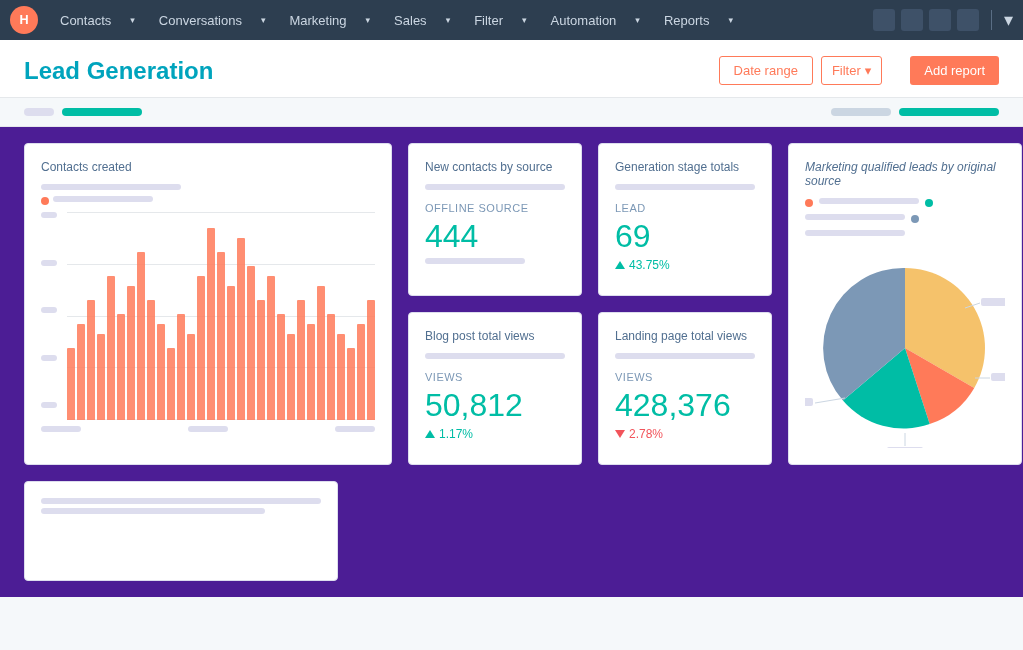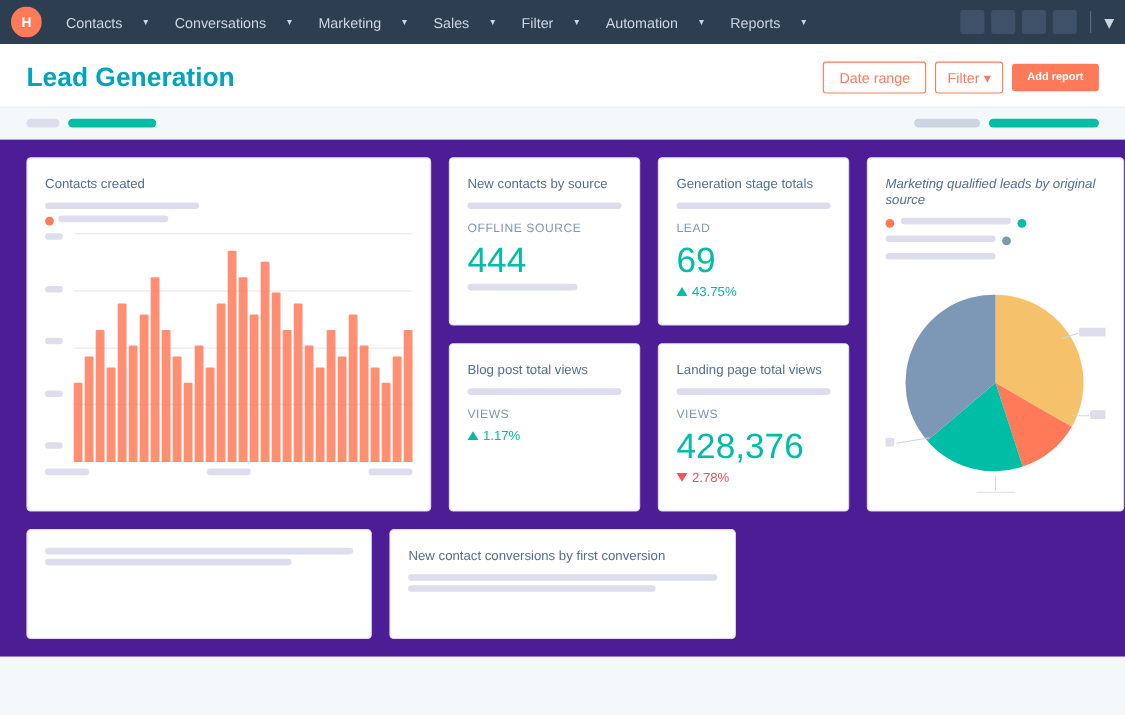--- a/index.html
+++ b/index.html
@@ -14,21 +14,21 @@
     .nav-sq { width: 22px; height: 22px; background: #3e5168; border-radius: 3px; }
     .nav-divider { width: 1px; height: 20px; background: #5a6e85; margin: 0 6px; }
     .nav-dots { color: #cbd6e2; font-size: 18px; cursor: pointer; }
 
     
     .header { background: #fff; padding: 16px 24px 12px; display: flex; align-items: center; justify-content: space-between; border-bottom: 1px solid #e5e8eb; }
     .header-title { color: #00a4bd; font-size: 24px; font-weight: 600; }
     .header-actions { display: flex; align-items: center; gap: 8px; }
     .btn-outline { border: 1.5px solid #ff7a59; background: #fff; color: #ff7a59; border-radius: 3px; padding: 6px 14px; font-size: 13px; cursor: pointer; }
     .btn-outline-dropdown { border: 1.5px solid #ff7a59; background: #fff; color: #ff7a59; border-radius: 3px; padding: 6px 10px; font-size: 13px; cursor: pointer; display: flex; align-items: center; gap: 4px; }
-    .btn-primary { background: #ff7a59; color: #fff; border: none; border-radius: 3px; padding: 7px 14px; font-size: 10px; cursor: pointer; font-weight: 700; }
+    .btn-primary { background: #ff7a59; color: #fff; border: none; border-radius: 3px; padding: 7px 14px; font-size: 13px; cursor: pointer; font-weight: 400; margin-left: 20px; }
 
     
     .filter-bar { background: #f5f8fa; padding: 10px 24px; display: flex; align-items: center; justify-content: space-between; border-bottom: 1px solid #e5e8eb; }
     .filter-left { display: flex; align-items: center; gap: 8px; }
     .filter-tag-small { background: #dde; border-radius: 10px; height: 8px; width: 30px; }
     .filter-tag-teal { background: #00bda5; border-radius: 10px; height: 8px; width: 80px; }
     .filter-right { display: flex; align-items: center; gap: 8px; }
     .filter-tag-gray { background: #cbd6e2; border-radius: 10px; height: 8px; width: 60px; }
     .filter-tag-teal2 { background: #00bda5; border-radius: 10px; height: 8px; width: 100px; }
 
@@ -264,20 +264,21 @@
           <line x1="100" y1="185" x2="100" y2="198" stroke="#cbd6e2" stroke-width="1"></line>
           <rect x="82" y="199" width="36" height="8" rx="2" fill="#dde"></rect>
         </svg>
       </div>
     </div>
 
     <div class="card">
       <div class="card-title">Blog post total views</div>
       <div class="skel skel-lg" style="margin-bottom:12px;"></div>
       <div class="metric-label">VIEWS</div>
+      <div class="metric-value">50,812</div>
       <div class="metric-change up">
         <span class="triangle-up"></span>
         <span>1.17%</span>
       </div>
     </div>
 
     <div class="card">
       <div class="card-title">Landing page total views</div>
       <div class="skel skel-lg" style="margin-bottom:12px;"></div>
       <div class="metric-label">VIEWS</div>
@@ -288,19 +289,14 @@
       </div>
     </div>
 
   </div>
 
   <div style="display: grid; grid-template-columns: 1fr 1fr 1fr; gap: 16px;">
     <div class="card-bottom">
       <div class="skel skel-full" style="margin-bottom:4px;"></div>
       <div class="skel" style="width:80%;"></div>
     </div>
-    <div class="card-bottom">
-      <div class="card-title">New contact conversions by first conversion</div>
-      <div class="skel skel-full" style="margin-bottom:4px;"></div>
-      <div class="skel" style="width:80%;"></div>
-    </div>
   </div>
 </div>
 
 </body></html>

